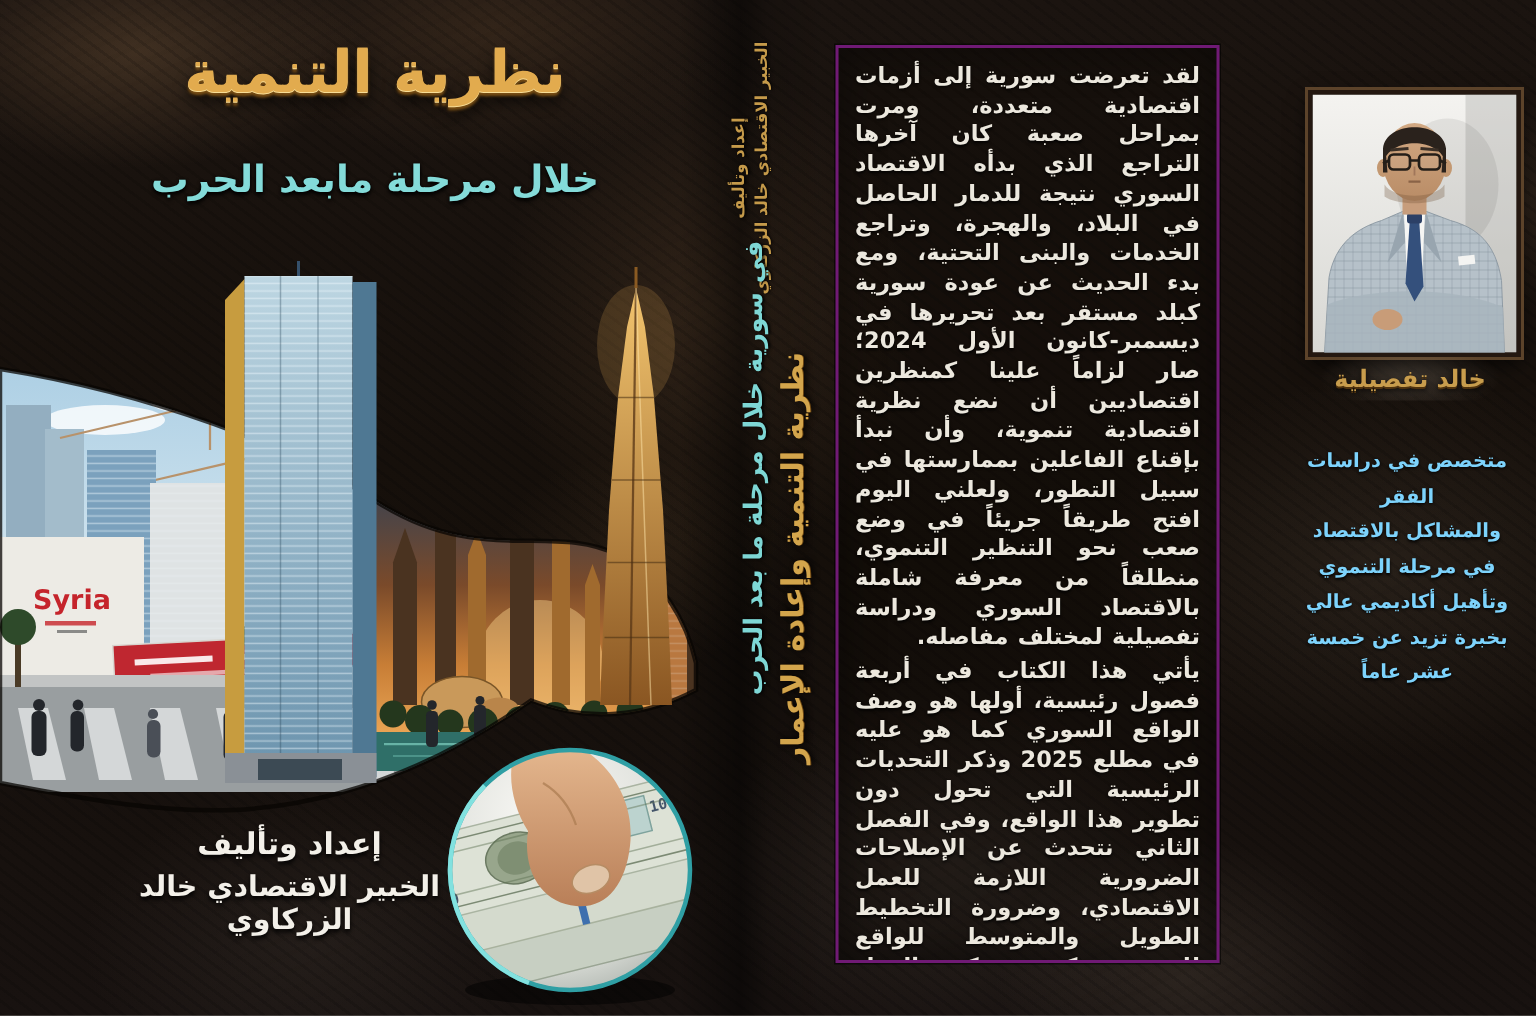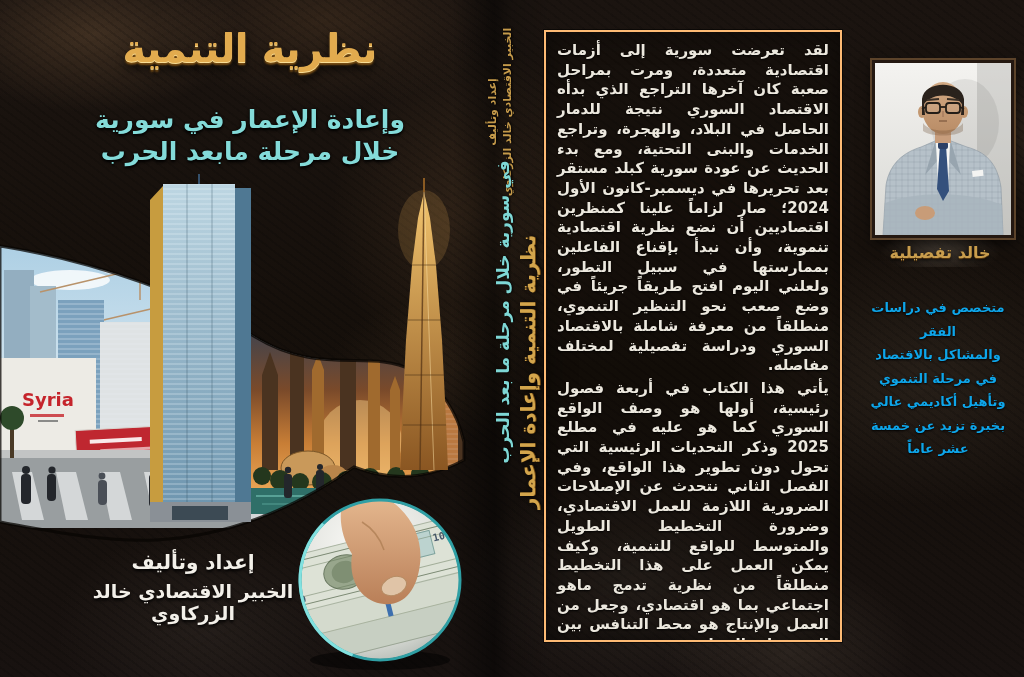--- a/index.html
+++ b/index.html
@@ -62,22 +62,22 @@
   .spine-teal{
     left:503px;top:312px;color:#7ed7d5;font-size:17px;font-weight:bold;
     text-shadow:0 1px 2px rgba(0,0,0,.9);
   }
   .spine-gold{
     left:528px;top:372px;color:#d3a54c;font-size:20px;font-weight:bold;
     text-shadow:0 1px 0 #6b4512,0 2px 4px rgba(0,0,0,.9);
   }
   
   .back-frame{
-    left:544px;top:30px;width:298px;height:612px;
-    border:2px solid #fdba74;box-sizing:border-box;
+    left:557px;top:30px;width:256px;height:612px;
+    border:2px solid #701a75;box-sizing:border-box;
     box-shadow:0 0 0 1px rgba(0,0,0,.55), inset 0 0 30px rgba(0,0,0,.45);
     background:rgba(10,7,5,.25);
   }
   .back-text{
     padding:9px 11px;direction:rtl;color:#ece8de;
     font-size:15px;line-height:19.7px;font-weight:bold;
     text-align:justify;text-align-last:right;word-spacing:1px;
     text-shadow:0 1px 2px rgba(0,0,0,.9);
     height:590px;overflow:hidden;
   }
@@ -90,36 +90,35 @@
   }
   .author-name{
     left:864px;top:238px;width:152px;text-align:center;direction:rtl;
     color:#c89d4d;font-size:16px;line-height:23px;font-weight:bold;
     text-shadow:0 1px 0 #4e320e,0 2px 4px rgba(0,0,0,.9);
     background:radial-gradient(80px 30px at 50% 50%, rgba(214,202,184,.20), transparent 75%);
     padding:3px 0;
   }
   .author-bio{
     left:854px;top:296px;width:168px;text-align:center;direction:rtl;
-    color:#0ea5e9;font-size:13px;line-height:23.5px;font-weight:bold;
+    color:#7dd3fc;font-size:13px;line-height:23.5px;font-weight:bold;
     text-shadow:0 1px 2px rgba(0,0,0,.95);
   }
 </style>
 </head>
 <body>
 
 <div class="abs bg"></div>
 <div class="abs speckle"></div>
 <div class="abs spine-shade"></div>
 
 <div>
 
   <div class="abs front-title">نظرية التنمية</div>
   <div class="abs front-subtitle">
-    <div>وإعادة الإعمار في سورية</div>
     <div>خلال مرحلة مابعد الحرب</div>
   </div>
 
   <svg class="abs" style="left:0;top:170px" width="470" height="400" viewBox="0 0 470 400">
     <defs>
       <clipPath id="band">
         <path d="M0,76 C100,92 196,128 252,165 C320,208 368,178 412,200 C442,215 458,245 464,272
                  L464,290 C430,308 392,312 354,297 C304,332 236,366 156,370 C100,372 44,360 0,352 Z"></path>
       </clipPath>
       <linearGradient id="skyBlue" x1="0" y1="0" x2="0" y2="1">

